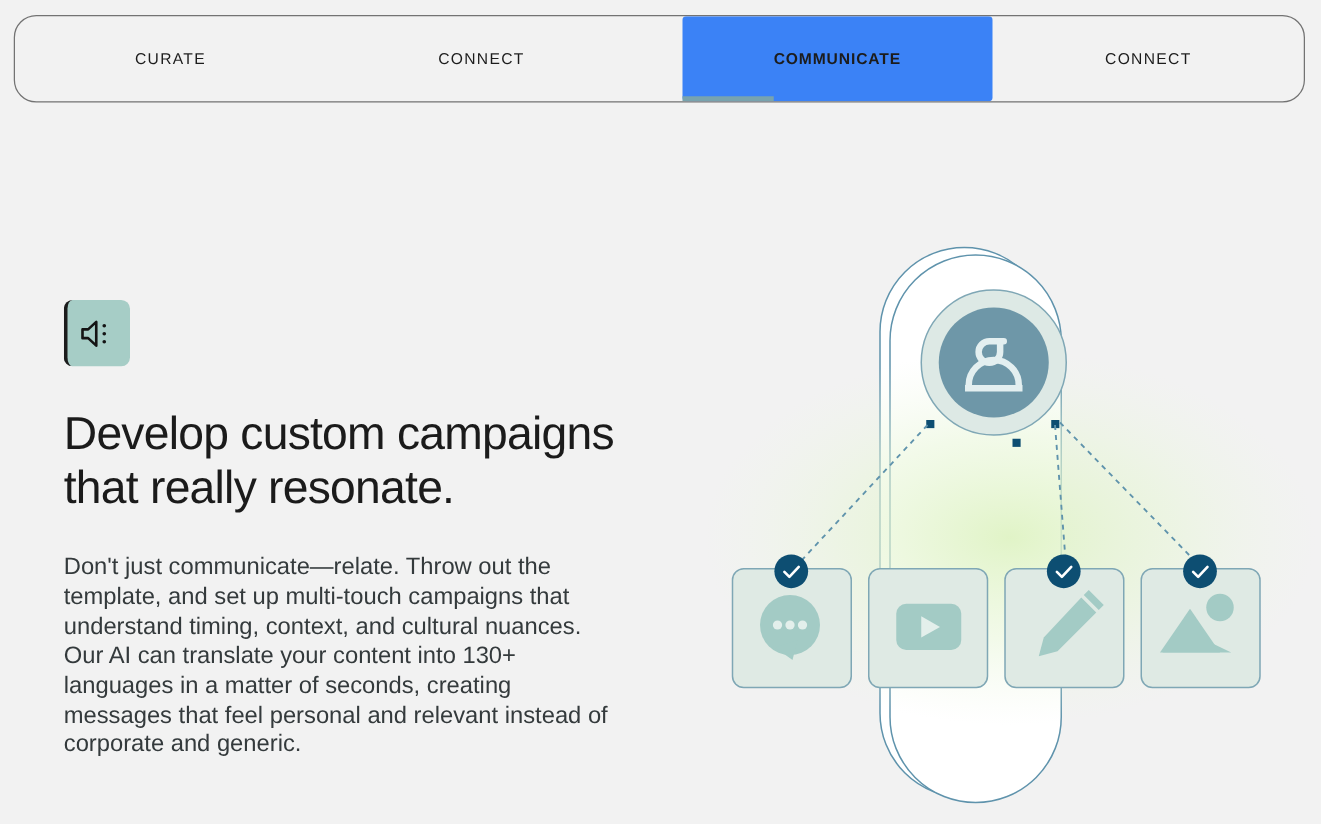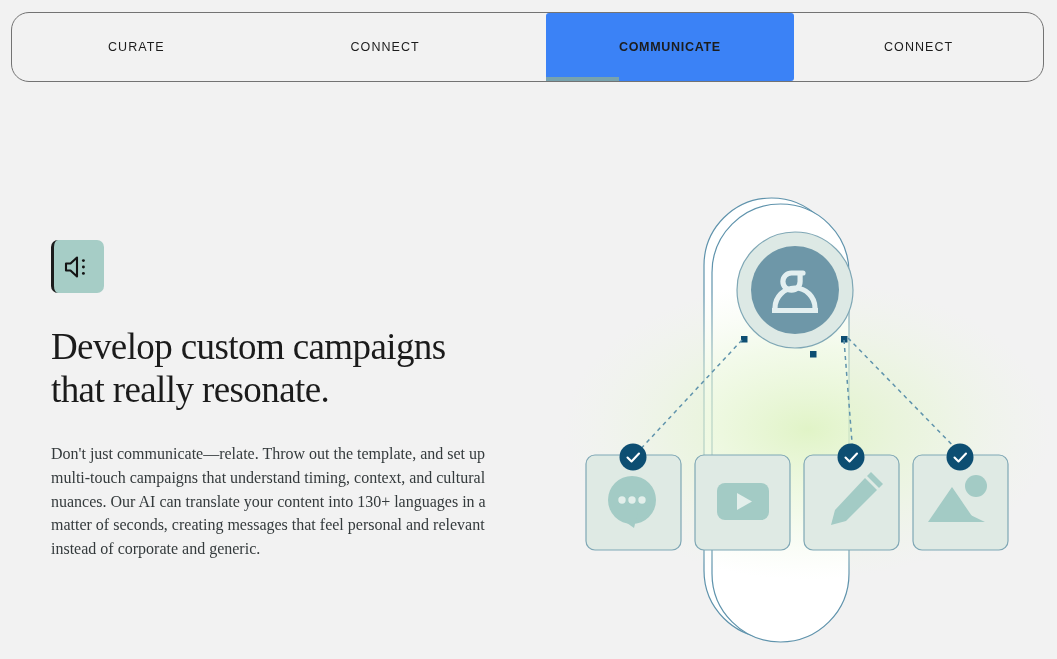--- a/index.html
+++ b/index.html
@@ -60,21 +60,20 @@
     height: 4px;
     background: #78a3ae;
   }
 
   
   .left {
     position: absolute;
     left: 51px;
     top: 240px;
     width: 450px;
-    font-family: Liberation Serif, serif;
   }
   .icon-badge {
     width: 53px;
     height: 53px;
     background: #a6cdc6;
     border-radius: 7px;
     border-left: 3px solid #1c1c1c;
     box-sizing: border-box;
     display: flex;
     align-items: center;
@@ -83,21 +82,21 @@
   .headline {
     margin: 33px 0 0 0;
     font-size: 37px;
     line-height: 1.15;
     font-weight: 400;
     color: #1b1b1b;
     letter-spacing: -0.6px;
   }
   .body-copy {
     margin: 31px 0 0 0;
-    font-size: 16px;
+    font-size: 19px;
     line-height: 23.7px;
     color: #343a3c;
     width: 442px;
   }
 
   
   .graphic {
     position: absolute;
     left: 560px;
     top: 130px;

